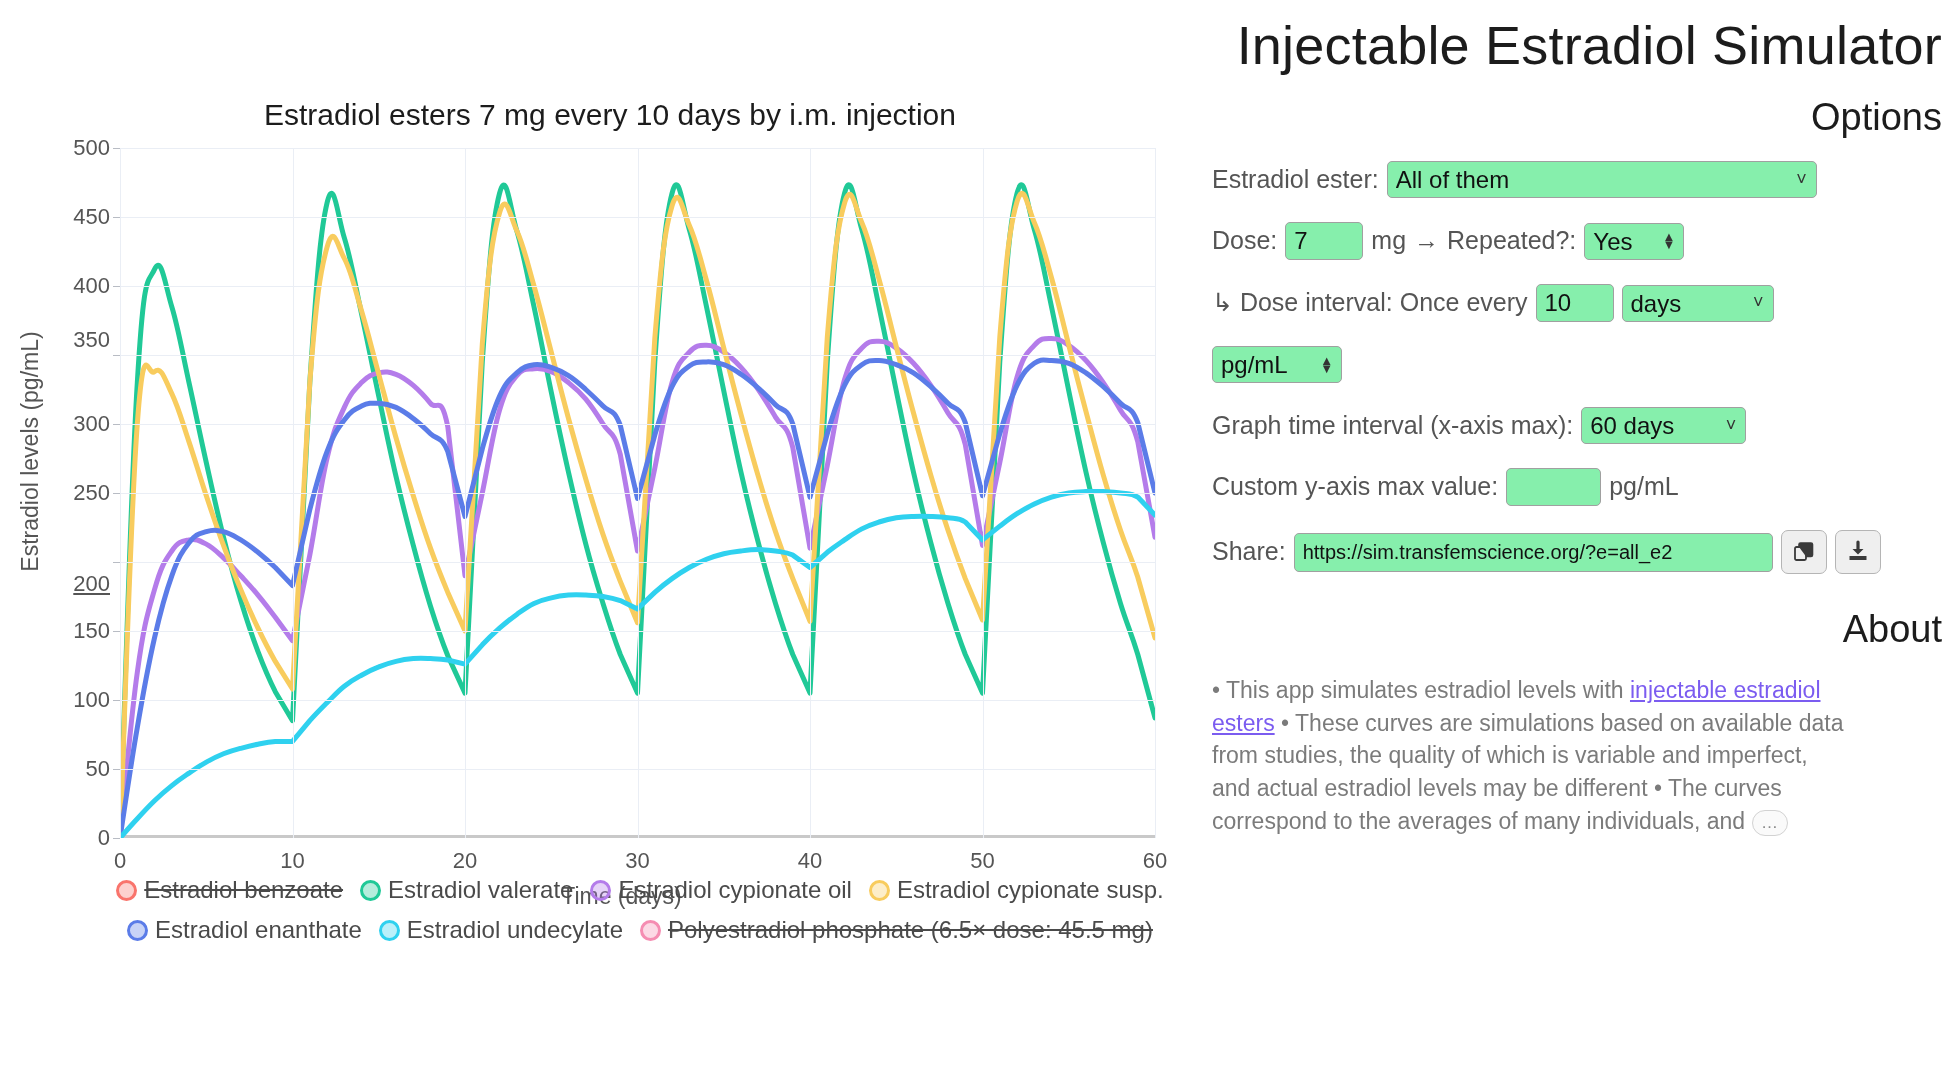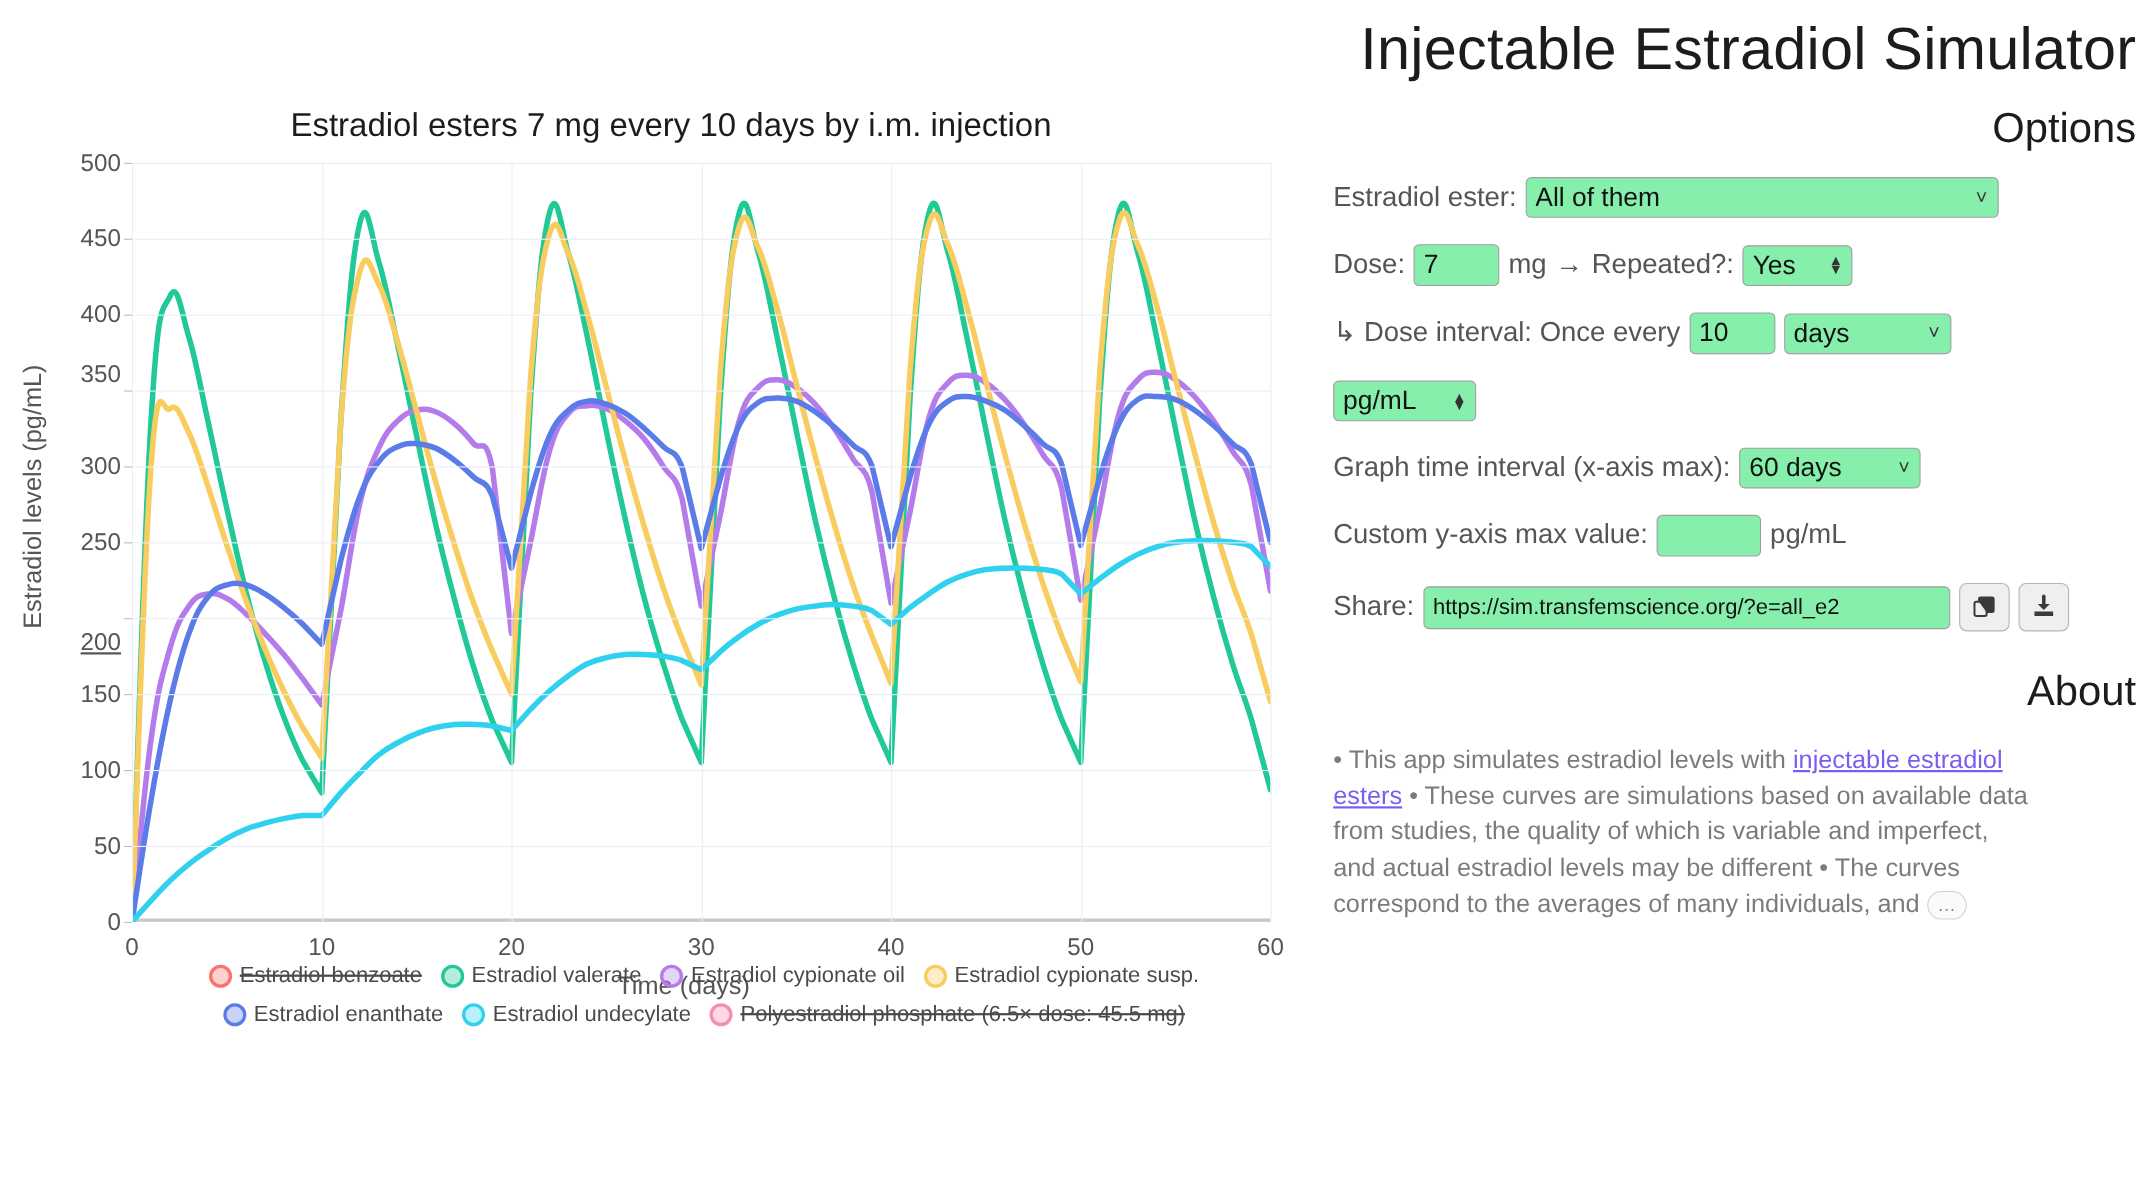--- a/index.html
+++ b/index.html
@@ -117,21 +117,21 @@
     display: flex;
     justify-content: center;
     align-items: center;
     gap: 17px;
     margin-bottom: 12px;
   }
   .legend-item {
     display: flex;
     align-items: center;
     gap: 7px;
-    font-size: 20px;
+    font-size: 24px;
     color: #4a4a4a;
     cursor: pointer;
   }
   .legend-item.off .legend-text { text-decoration: line-through; }
   .swatch {
     width: 21px; height: 21px; border-radius: 50%;
     border: 3px solid #000;
     flex: 0 0 auto;
   }
   

